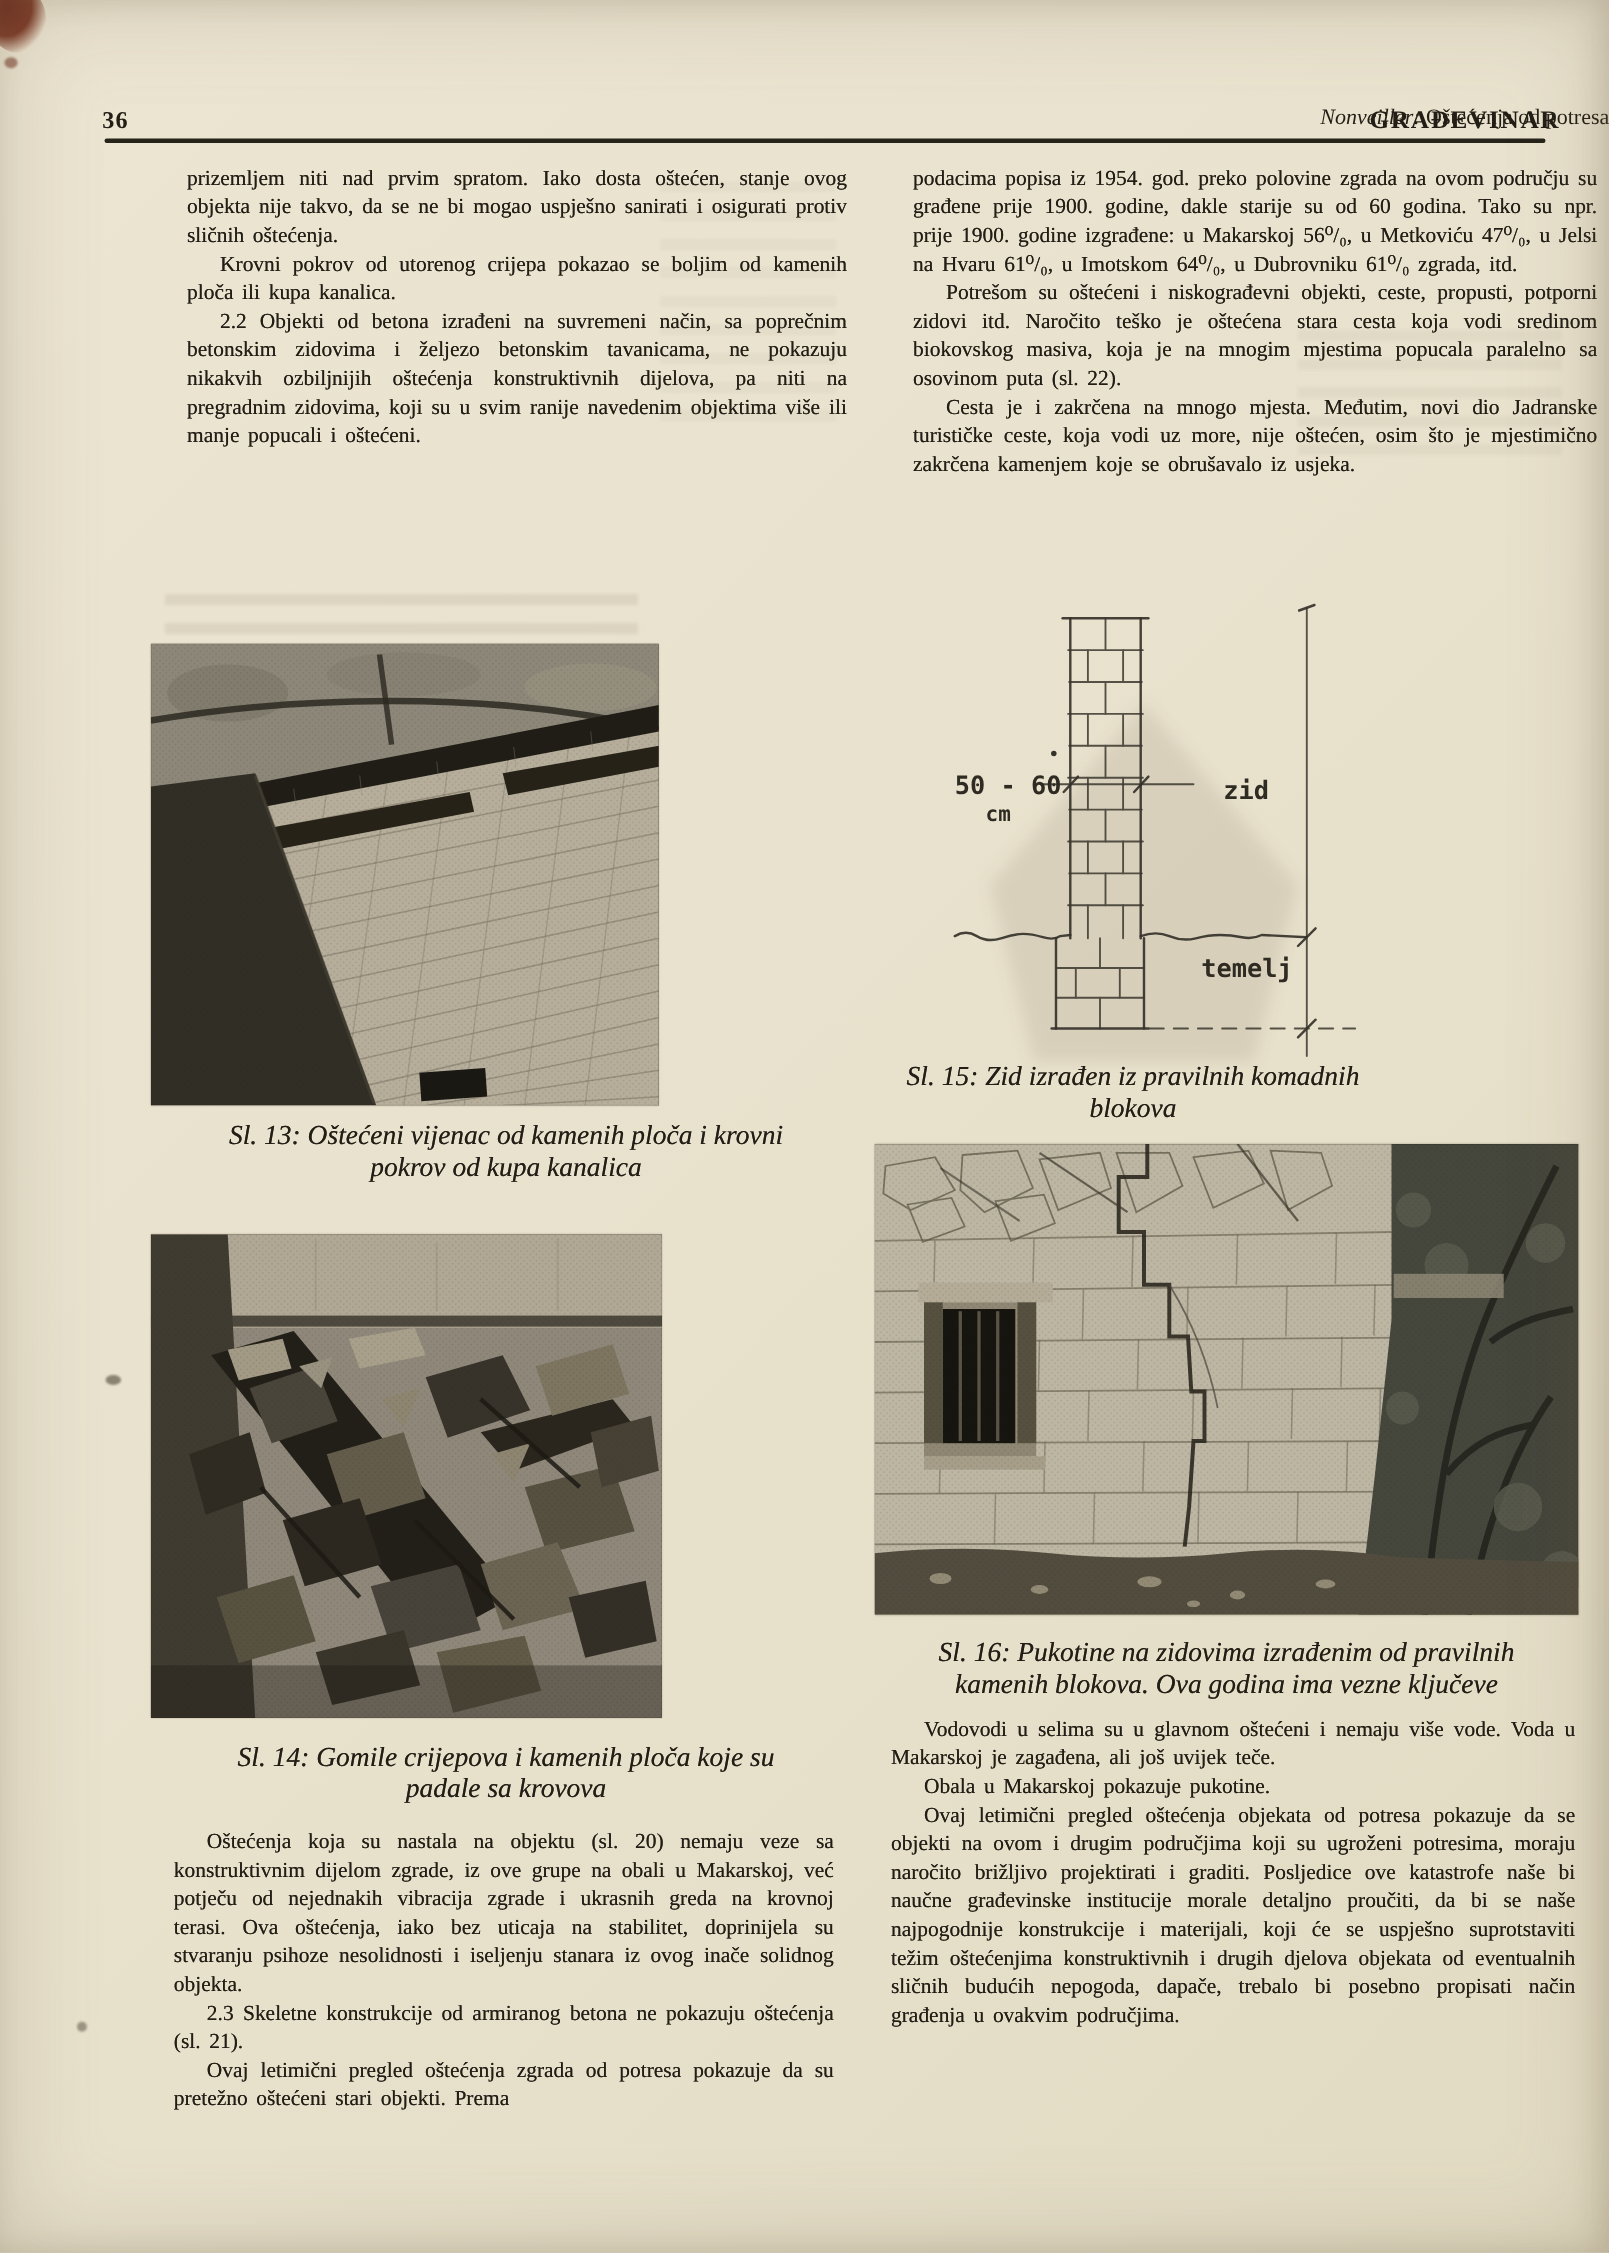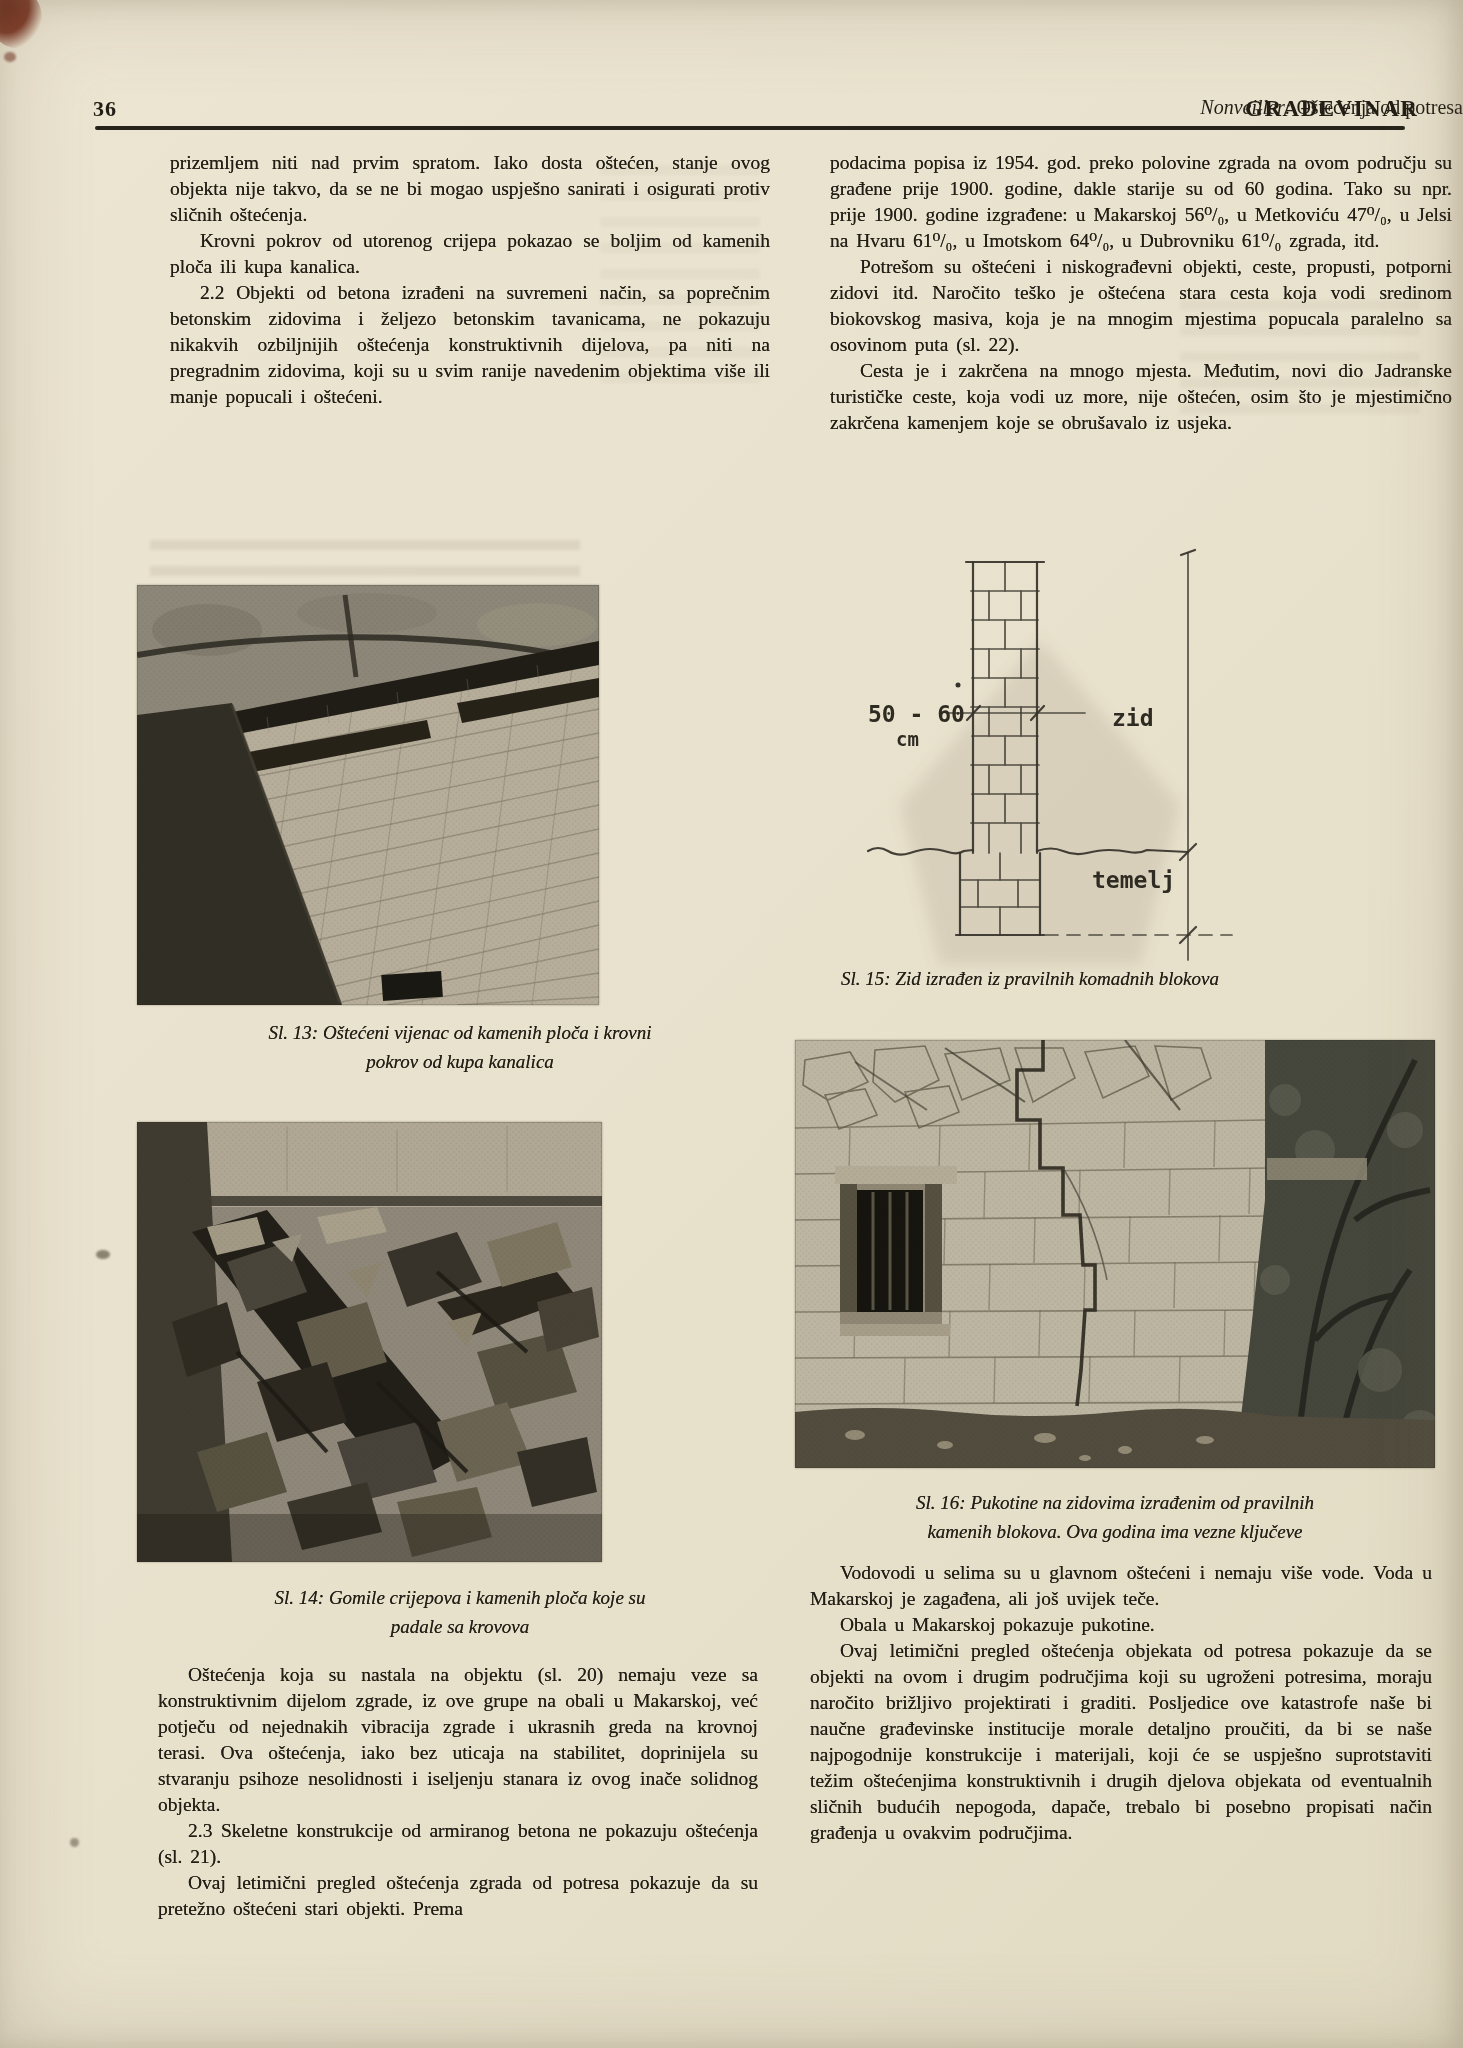--- a/index.html
+++ b/index.html
@@ -12,21 +12,21 @@
   .hdr{position:absolute;top:96px;white-space:nowrap;}
   .pagenum{left:93px;font-weight:bold;font-size:22px;letter-spacing:1px;}
   .running{left:0;width:1463px;text-align:right;font-size:20px;}
   .running .auth{font-style:italic;}
   .journal{right:60px;font-weight:bold;font-size:23px;letter-spacing:1.5px;}
   .rule{position:absolute;left:95px;top:126px;width:1310px;height:4px;background:#26231b;border-radius:2px;}
   .textblock{position:absolute;font-size:19.5px;line-height:26px;text-align:justify;
              word-spacing:3px;text-shadow:0 0 .6px rgba(34,30,22,.85);}
   .textblock p{margin:0;text-indent:30px;}
   .textblock p.noindent{text-indent:0;}
-  .caption{position:absolute;font-style:italic;font-size:19px;line-height:29px;text-align:center;
+  .caption{position:absolute;font-style:italic;font-size:25px;line-height:29px;text-align:center;
            text-shadow:0 0 .5px rgba(34,30,22,.8);}
   .photo{position:absolute;overflow:hidden;box-shadow:inset 0 0 8px rgba(20,15,5,.35),0 0 2px rgba(60,50,30,.4);}
   .photo svg{display:block;}
   .sketch{position:absolute;}
   .sketch-line{stroke:#35322a;stroke-width:2.2;fill:none;stroke-linecap:round;opacity:.92;}
   .sketch-thin{stroke:#3a372e;stroke-width:1.7;fill:none;stroke-linecap:round;opacity:.85;}
   .sketch-label{font-family:"DejaVu Sans Mono",monospace;fill:#2e2b22;}
   .stain{position:absolute;pointer-events:none;}
   .ghost{position:absolute;pointer-events:none;
          background:repeating-linear-gradient(180deg,rgba(95,88,70,.10) 0 10px,rgba(95,88,70,0) 10px 26px);

